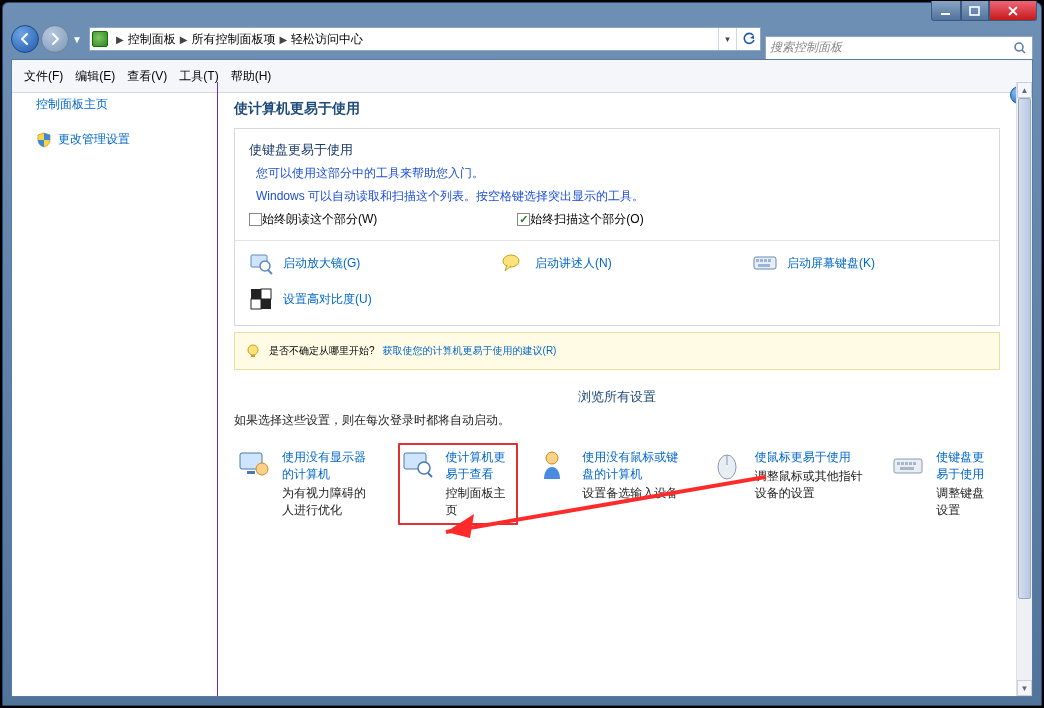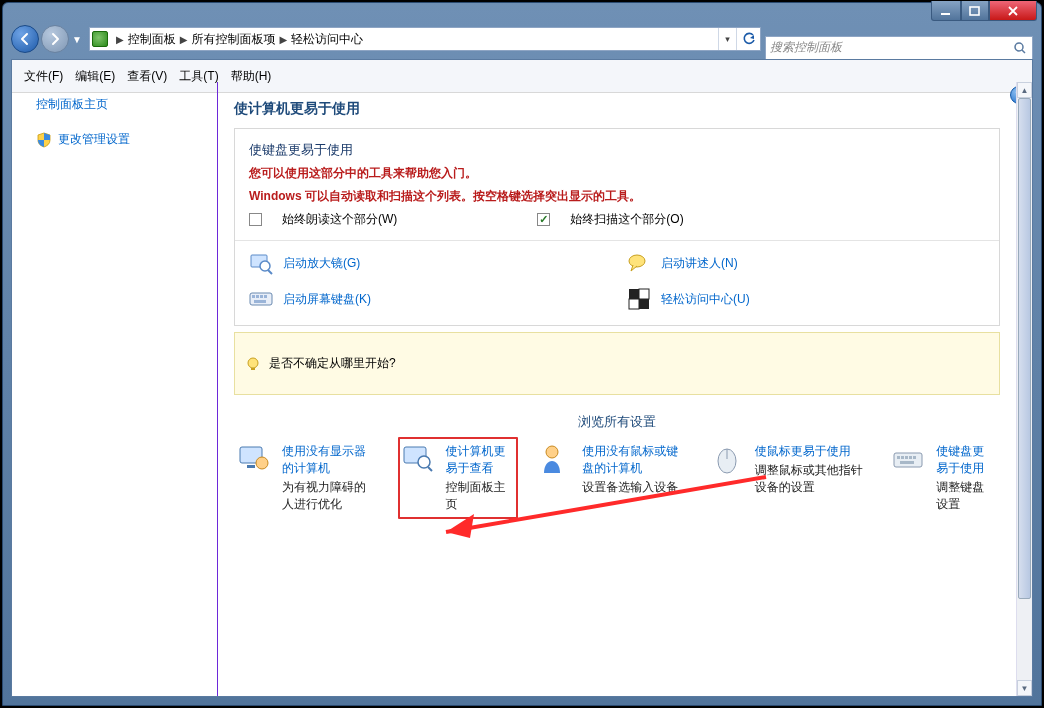--- a/index.html
+++ b/index.html
@@ -55,32 +55,32 @@
   .sb-thumb { position:absolute; left:1px; right:1px; top:0; height:86%; background:linear-gradient(to right,#d5deee,#b8c8e2); border:1px solid #9ab; border-radius:2px; }
   .sb-bot { position:absolute; bottom:0; left:0; right:0; }
 
   .help-icon { position:absolute; right:4px; top:4px; width:18px; height:18px; border-radius:50%; background:radial-gradient(circle at 35% 30%,#8cbef0,#1a6ac8); color:#fff; display:flex; align-items:center; justify-content:center; font-size:12px; font-weight:bold; border:1px solid #1258a8; }
 
   h2.page-title { color:#1e4a7a; font-size:14px; font-weight:bold; margin:0 0 10px 0; }
   h3.sec-title  { color:#1e4a7a; font-size:13px; font-weight:normal; margin:0 0 6px 0;text-align:center; }
 
   .quick-box { border:1px solid #d8d8d8; padding:12px 14px 14px 14px; margin-bottom:6px; }
   .quick-box .h { color:#1a3a6a; font-size:13px; margin-bottom:6px; }
-  .quick-box p { margin:0 0 6px 0; color:#b91c1c;font-weight:bold; }
+  .quick-box p { margin:0 0 6px 7px; color:#1d4ed8; }
   .chk-row { display:flex; gap:140px; margin:6px 0 12px 0; }
-  .chk { display:flex; align-items:center; gap:20px; }
+  .chk { display:flex; align-items:center; gap:0; }
   .chk .sq { width:13px; height:13px; border:1px solid #888; background:#fff; display:flex; align-items:center; justify-content:center; }
   .chk .sq.checked::after { content:"✓"; color:#2a7a2a; font-size:11px; font-weight:bold; }
   .quick-box hr { border:none; border-top:1px solid #e4e4e4; margin:4px -14px 10px -14px; }
 
-  .tool-grid { display:grid; grid-template-columns: 1fr 1fr; row-gap:12px; column-gap:20px; }
+  .tool-grid { display:grid; grid-template-columns: 1fr 1fr 1fr; row-gap:12px; column-gap:20px; }
   .tool-link { display:flex; align-items:center; gap:10px; color:#0066cc; cursor:pointer; }
   .tool-ico { width:24px; height:24px; flex-shrink:0; }
 
-  .hint-bar { background:#fffbe4; border:1px solid #e8e0a0; padding:22px 10px; display:flex; align-items:center; gap:8px; margin-bottom:18px; font-size:12px; }
+  .hint-bar { background:#fffbe4; border:1px solid #e8e0a0; padding:10px 10px; display:flex; align-items:center; gap:8px; margin-bottom:18px; font-size:10px; }
   .bulb { width:16px; height:16px; }
   .hint-bar a { color:#0066cc; text-decoration:none; }
 
   .browse-sub { margin:4px 0 14px 0; color:#222; }
   .opt-list { display:flex; flex-direction:row; gap:16px; }
   .opt { display:flex; gap:12px; padding:6px 4px; align-items:flex-start; }
   .opt .ic { width:32px; height:32px; flex-shrink:0; }
   .opt a { color:#0066cc; text-decoration:none; display:block; margin-bottom:2px; }
   .opt .d { color:#222; }
   .opt.highlight { border:2px solid #e03030; border-radius:1px; padding:4px 2px; }
@@ -230,34 +230,36 @@
                   </svg>
                 <span>启动屏幕键盘(K)</span>
               </div>
               <div class="tool-link">
                 <svg class="tool-ico" viewBox="0 0 24 24">
                     <rect x="2" y="2" width="10" height="10" fill="#222"></rect>
                     <rect x="12" y="12" width="10" height="10" fill="#222"></rect>
                     <rect x="12" y="2" width="10" height="10" fill="#fff" stroke="#222"></rect>
                     <rect x="2" y="12" width="10" height="10" fill="#fff" stroke="#222"></rect>
                   </svg>
-                <span>轻松访问中心(U)</span>
+                <span>设置高对比度(U)</span>
               </div>
             </div>
           </div>
 
           <div class="hint-bar">
             <svg class="bulb" viewBox="0 0 16 16">
                 <circle cx="8" cy="7" r="5" fill="#ffe37a" stroke="#c8a020"></circle>
                 <rect x="6" y="12" width="4" height="2" fill="#c8a020"></rect>
               </svg>
             <span>是否不确定从哪里开始?</span>
+            <a>获取使您的计算机更易于使用的建议(R)</a>
           </div>
 
           <h3 class="sec-title">浏览所有设置</h3>
+          <div class="browse-sub">如果选择这些设置，则在每次登录时都将自动启动。</div>
 
           <div class="opt-list">
 
             <div class="opt">
               <svg class="ic" viewBox="0 0 32 32">
                   <rect x="2" y="4" width="22" height="16" rx="2" fill="#cfe4ff" stroke="#4a7ab0"></rect>
                   <rect x="9" y="22" width="8" height="3" fill="#4a7ab0"></rect>
                   <circle cx="24" cy="20" r="6" fill="#ffd088" stroke="#c88a20"></circle>
                 </svg>
               <div>

